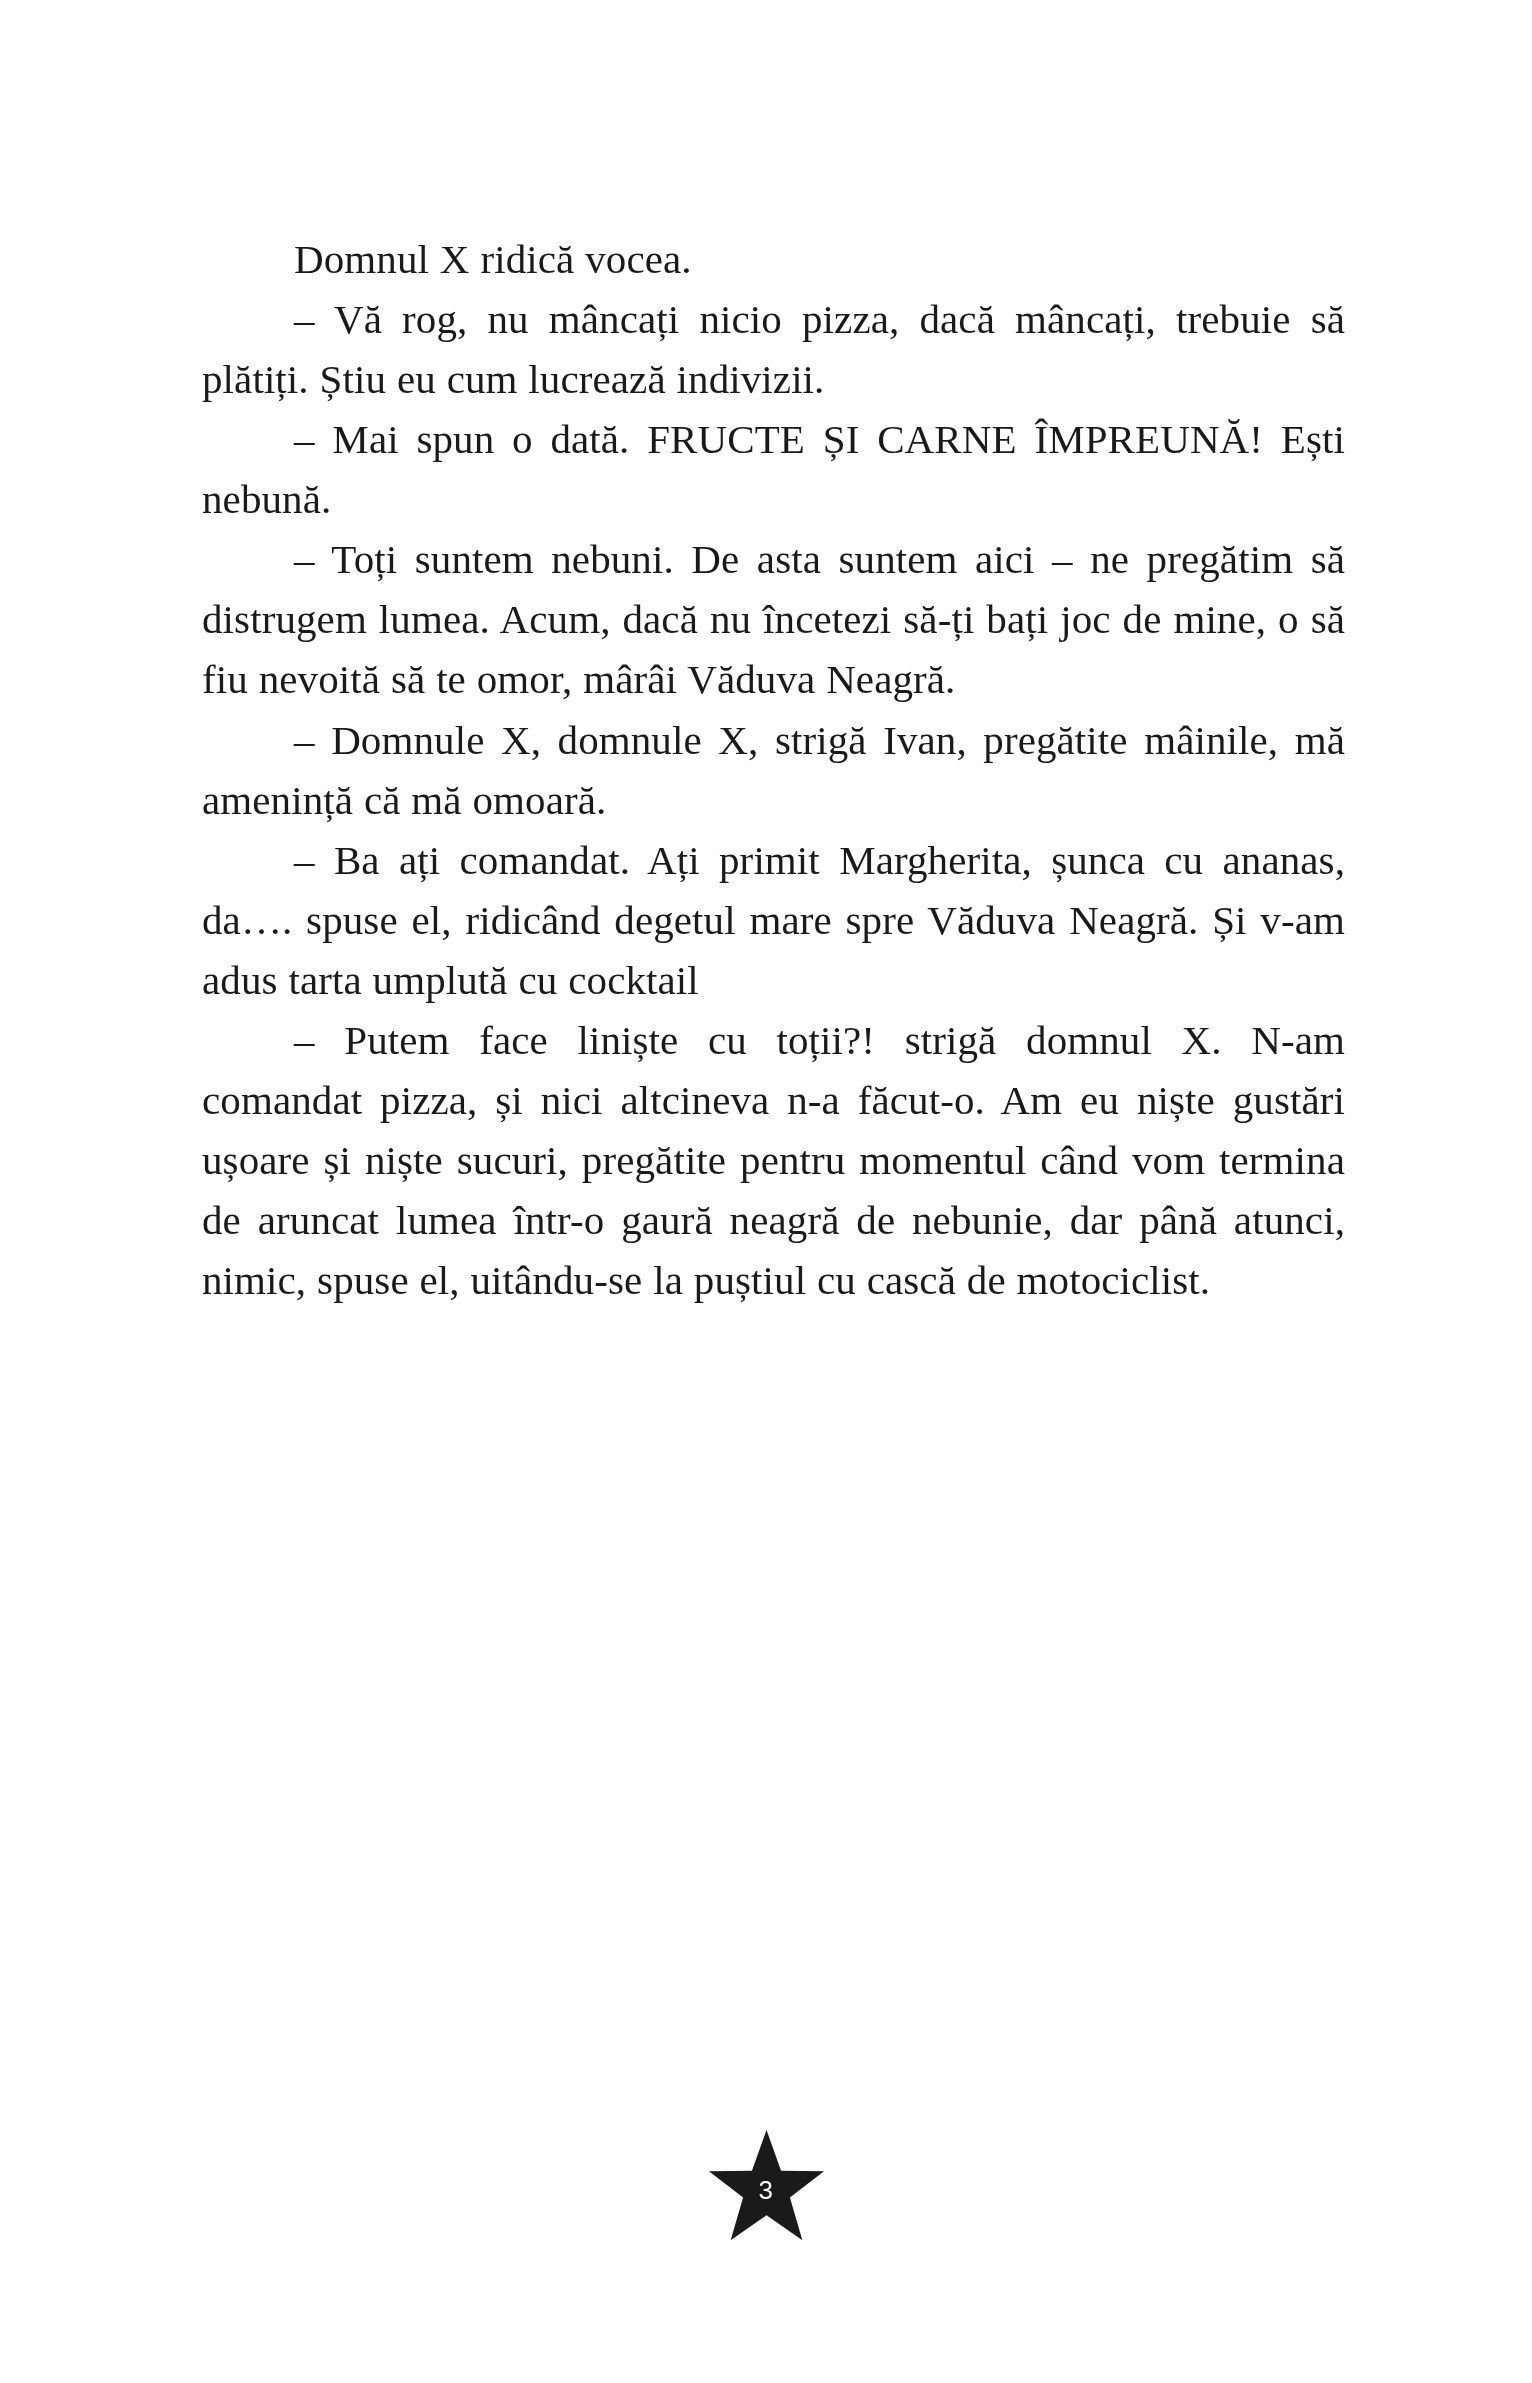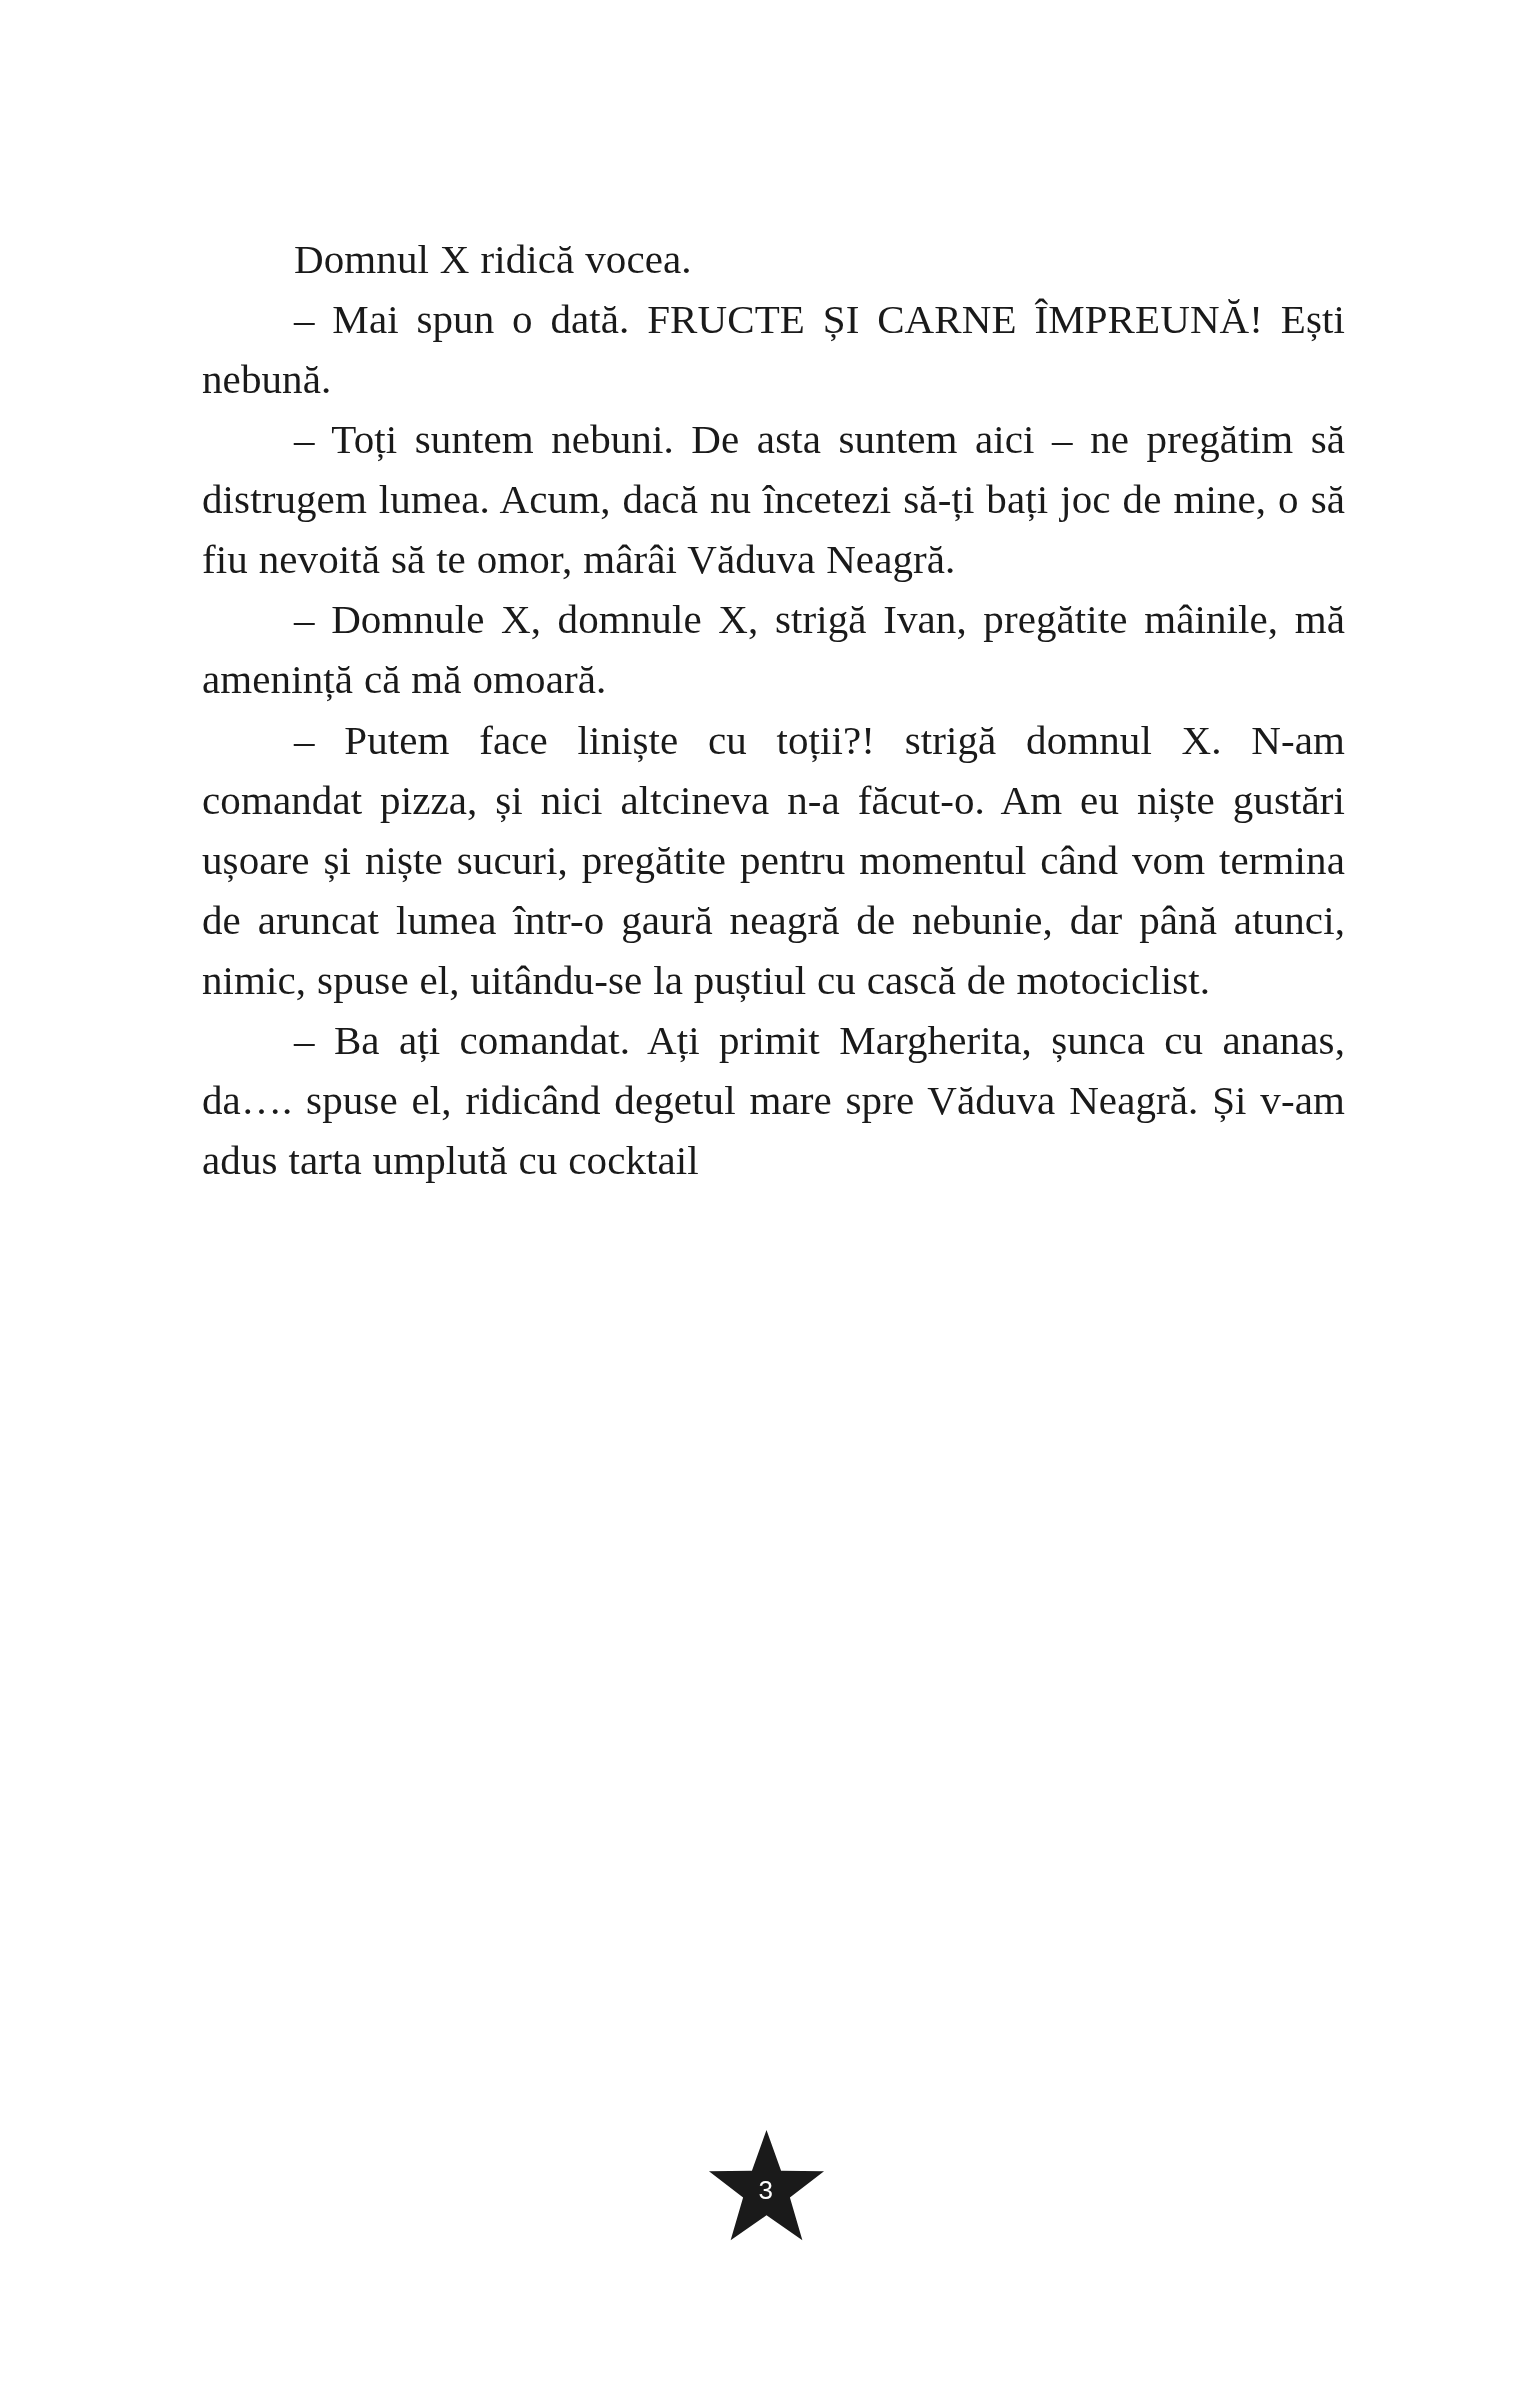--- a/index.html
+++ b/index.html
@@ -73,25 +73,26 @@
     transform: translateY(3.8px);
   }
 </style>
 </head>
 <body>
 
 <div class="page">
 
   <div class="text-block">
     <p class="para last-line-left">Domnul X ridică vocea.</p>
+    <p class="para last-line-left">– Vă rog, nu mâncați nicio pizza, dacă mâncați, trebuie să plătiți. Știu eu cum lucrează indivizii.</p>
     <p class="para last-line-left">– Mai spun o dată. FRUCTE ȘI CARNE ÎMPREUNĂ! Ești nebună.</p>
     <p class="para last-line-left">– Toți suntem nebuni. De asta suntem aici – ne pregătim să distrugem lumea. Acum, dacă nu încetezi să-ți bați joc de mine, o să fiu nevoită să te omor, mârâi Văduva Neagră.</p>
     <p class="para last-line-left">– Domnule X, domnule X, strigă Ivan, pregătite mâinile, mă amenință că mă omoară.</p>
+    <p class="para last-line-left">– Ba ați comandat. Ați primit Margherita, șunca cu ananas, da…. spuse el, ridicând degetul mare spre Văduva Neagră. Și v-am adus tarta umplută cu cocktail</p>
     <p class="para last-line-left">– Putem face liniște cu toții?! strigă domnul X. N-am comandat pizza, și nici altcineva n-a făcut-o. Am eu niște gustări ușoare și niște sucuri, pregătite pentru momentul când vom termina de aruncat lumea într-o gaură neagră de nebunie, dar până atunci, nimic, spuse el, uitându-se la puștiul cu cască de motociclist.</p>
-    <p class="para last-line-left">– Ba ați comandat. Ați primit Margherita, șunca cu ananas, da…. spuse el, ridicând degetul mare spre Văduva Neagră. Și v-am adus tarta umplută cu cocktail</p>
   </div>
 
   <div class="page-number-badge">
     <div class="star-wrap">
       <svg width="123" height="117" viewBox="0 0 128 122" aria-hidden="true">
         <polygon points="64,2 79.2,44.5 124,45.2 88.4,72.4 101.4,117 64,91 26.6,117 39.6,72.4 4,45.2 48.8,44.5" fill="#1a1a1a"></polygon>
       </svg>
       <span class="folio">3</span>
     </div>
   </div>

